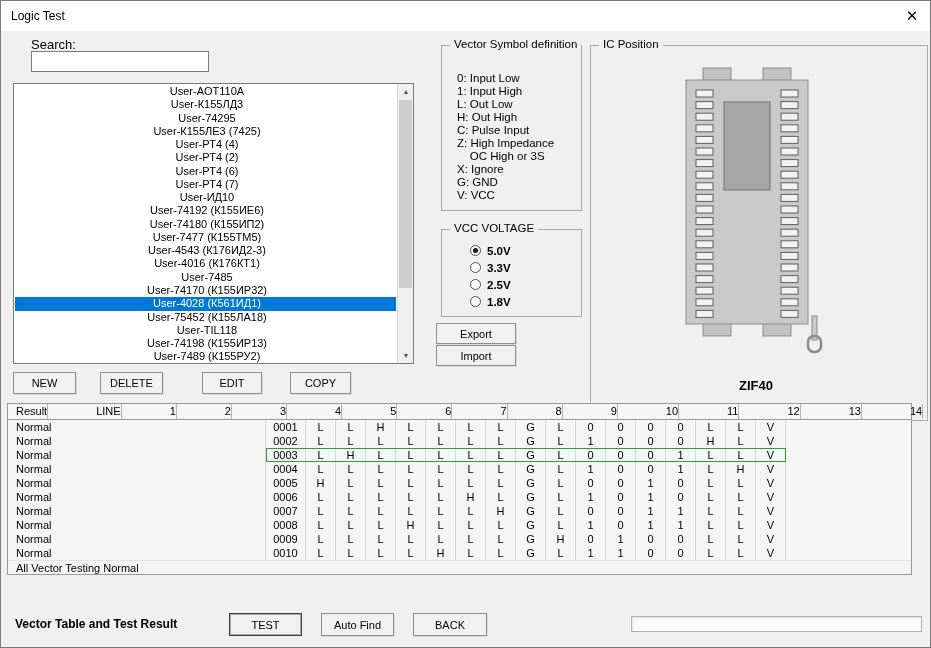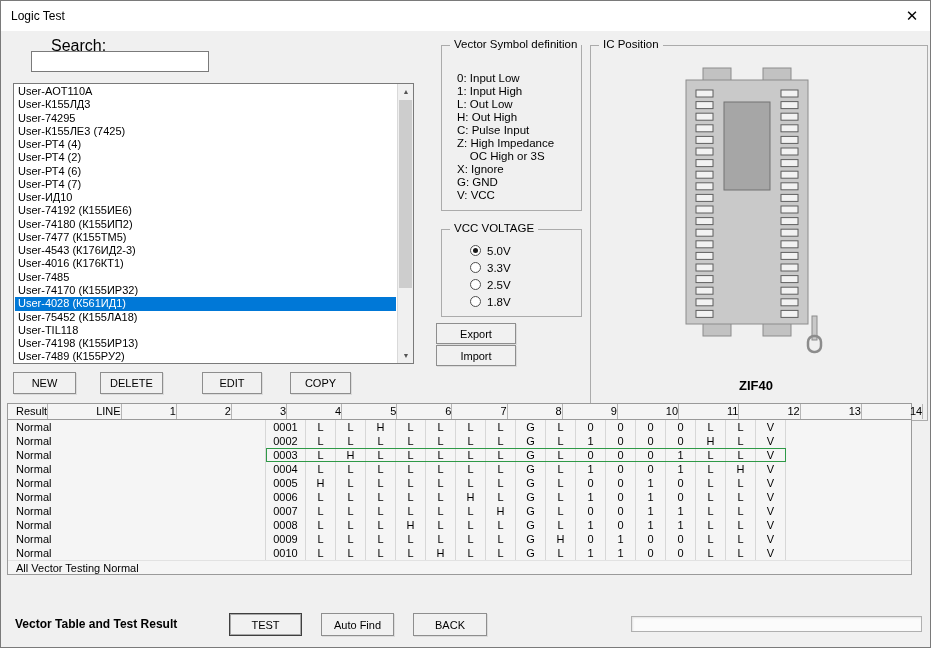--- a/index.html
+++ b/index.html
@@ -7,41 +7,41 @@
   .window {
     position:relative; width:931px; height:648px; margin:0 auto;
     background:#f0f0f0; border:1px solid #7a7a7a; overflow:hidden;
     font-family:"Liberation Sans", sans-serif; font-size:12px; color:#000;
   }
   
   .titlebar { position:absolute; left:0; top:0; right:0; height:30px; background:#ffffff; display:flex; align-items:center; }
   .title { padding-left:10px; font-size:12px; }
   .closebtn { margin-left:auto; width:36px; height:30px; display:flex; align-items:center; justify-content:center; font-size:15px; }
   
-  .search-label { position:absolute; left:30px; top:36px; font-size:16px;margin-left:20px; }
+  .search-label { position:absolute; left:30px; top:36px; font-size:13px; }
   .search-input { position:absolute; left:30px; top:50px; width:178px; height:21px; border:1px solid #7a7a7a; background:#fff; font-family:"Liberation Sans",sans-serif; font-size:11px; padding:0 3px; }
   
   .listbox { position:absolute; left:12px; top:82px; width:401px; height:281px; background:#fff; border:1px solid #7a7a7a; }
-  .items { position:absolute; left:1px; top:1px; right:17px; bottom:1px; overflow:hidden; }
+  .items { position:absolute; left:1px; top:1px; right:17px; bottom:1px; overflow:hidden;text-align:center; }
   .li { height:13.28px; line-height:13.28px; font-size:11px; padding-left:3px; white-space:nowrap; }
   .li.sel { background:var(--sel-bg,#0078d7); color:var(--sel-fg,#fff); }
   .vscroll { position:absolute; right:0; top:0; width:16px; height:100%; background:#f0f0f0; border-left:1px solid #d9d9d9; }
   .sb-arrow { position:absolute; left:0; width:16px; height:15px; font-size:7px; color:#555; display:flex; align-items:center; justify-content:center; }
   .sb-up { top:0; } .sb-down { bottom:0; }
   .sb-thumb { position:absolute; left:1px; right:1px; top:16px; height:188px; background:#cdcdcd; }
   
   .btn { position:absolute; height:22px; background:#f1f1f1; border:1px solid #8e8e8e; font-size:11px; display:flex; align-items:center; justify-content:center; box-shadow:1px 1px 0 #dcdcdc; }
   .btn.default { border:1px solid #3f3f3f; box-shadow:inset 0 0 0 1px #a8a8a8; }
   
   .group { position:absolute; border:1px solid #ababab;margin-left:8px; }
   .gcap { position:absolute; top:-8px; left:8px; background:#f0f0f0; padding:0 4px; font-size:11.5px; white-space:nowrap; }
   .symlines { padding:26px 0 0 15px; }
   .symline { font-size:11.5px; line-height:13px; white-space:pre; }
   
-  .vcc-opts { padding-top:12px; }
+  .vcc-opts { padding-top:12px;font-weight:bold; }
   .radio-row { display:flex; align-items:center; height:17px; margin-left:28px; font-size:11.5px; }
   .radio { width:11px; height:11px; border:1px solid #4f4f4f; border-radius:50%; background:#fff; margin-right:6px; position:relative; flex:0 0 11px; }
   .radio.on::after { content:""; position:absolute; left:2px; top:2px; right:2px; bottom:2px; background:#1a1a1a; border-radius:50%; }
   
   .zif-wrap { position:absolute; left:55px; top:20px; width:220px; height:290px; }
   .zif-label { position:absolute; left:0; top:312px; width:220px; text-align:center; font-weight:bold; font-size:13px; }
   .slot { fill:#f2f2f2; stroke:#5f5f5f; stroke-width:1; }
   
   .rtable { position:absolute; left:6px; top:402px; width:905px; border:1px solid #9a9a9a; background:#f5f5f5; }
   .hrow { display:flex; height:16px; border-bottom:1px solid #9a9a9a;gap:48px; }

